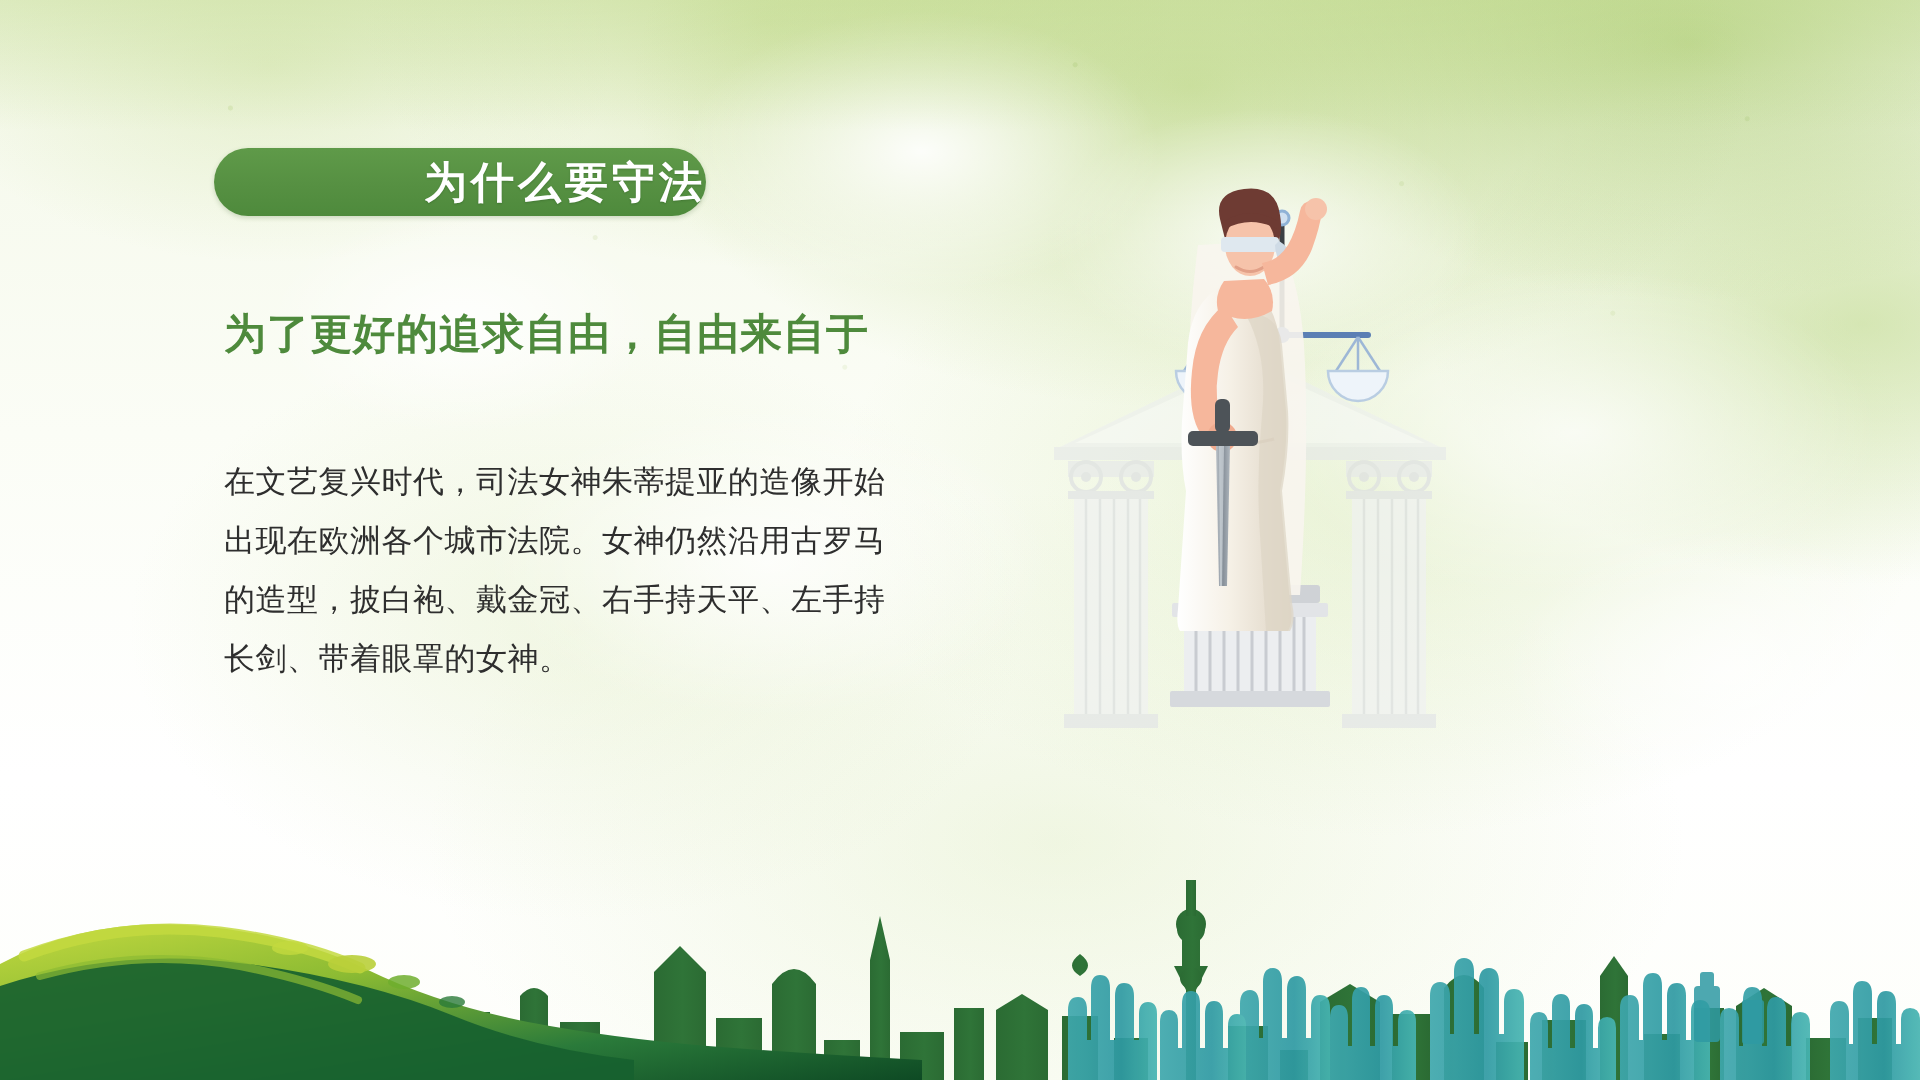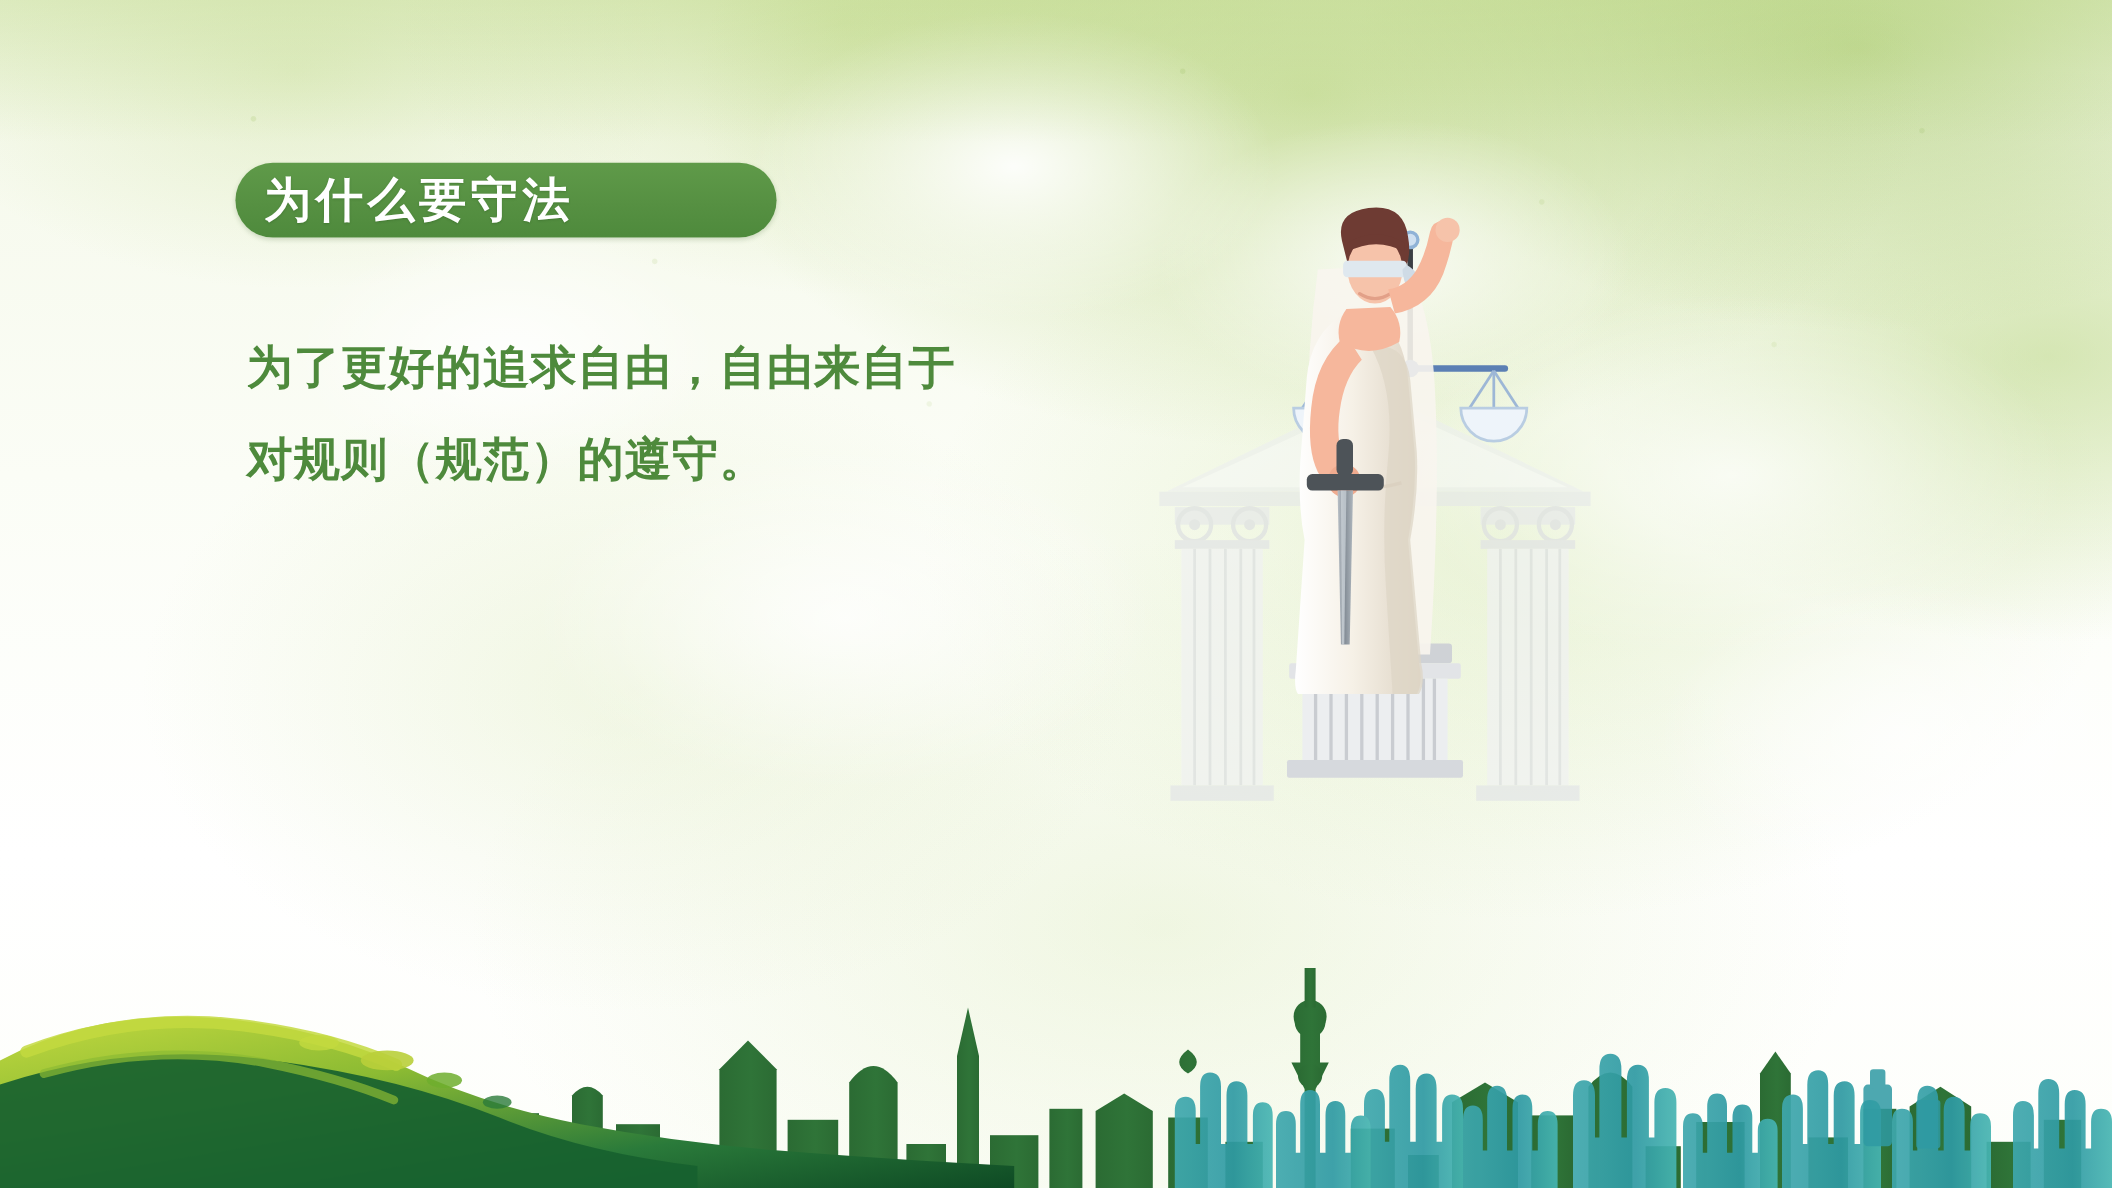--- a/index.html
+++ b/index.html
@@ -59,21 +59,21 @@
     background:linear-gradient(180deg, rgba(170,205,100,.30) 0%, rgba(170,205,100,0) 130px);
   }
 
   
   .title-pill {
     position:absolute; left:214px; top:148px;
     width:492px; height:68px;
     background:linear-gradient(180deg,#5f9a49 0%,#569042 55%,#4e8a3c 100%);
     border-radius:34px;
     box-shadow:0 2px 5px rgba(60,100,40,.22);
-    display:flex; align-items:center; justify-content:flex-start;
+    display:flex; align-items:center; justify-content:flex-end;
   }
   .title-pill-text {
     color:#ffffff;
     font-size:43px;
     font-weight:700;
     letter-spacing:4px;
     line-height:1;
     padding-left:26px;
     text-shadow:0 1px 2px rgba(30,70,20,.28);
     white-space:nowrap;
@@ -120,23 +120,28 @@
   <div class="bg-layer bg-clouds"></div>
   <div class="bg-layer bg-speckle"></div>
   <div class="bg-layer bg-topedge"></div>
 
   <div class="title-pill">
     <span class="title-pill-text">为什么要守法</span>
   </div>
 
   <div class="lead">
     <div>为了更好的追求自由，自由来自于</div>
-    <div>对规则（规范）的遵守。</div>
-  </div>
-
+  </div>
+
+  <div class="body-copy">
+    <div>在文艺复兴时代，司法女神朱蒂提亚的造像开始</div>
+    <div>出现在欧洲各个城市法院。女神仍然沿用古罗马</div>
+    <div>的造型，披白袍、戴金冠、右手持天平、左手持</div>
+    <div>长剑、带着眼罩的女神。</div>
+  </div>
 
   <div class="justice">
     <svg viewBox="0 0 480 690" xmlns="http://www.w3.org/2000/svg">
       <defs>
         <linearGradient id="robeG" x1="0" y1="0" x2="1" y2="0">
           <stop offset="0%" stop-color="#ffffff"></stop>
           <stop offset="45%" stop-color="#f6f1e7"></stop>
           <stop offset="100%" stop-color="#ddd3c3"></stop>
         </linearGradient>
         <linearGradient id="bladeG" x1="0" y1="0" x2="1" y2="0">

